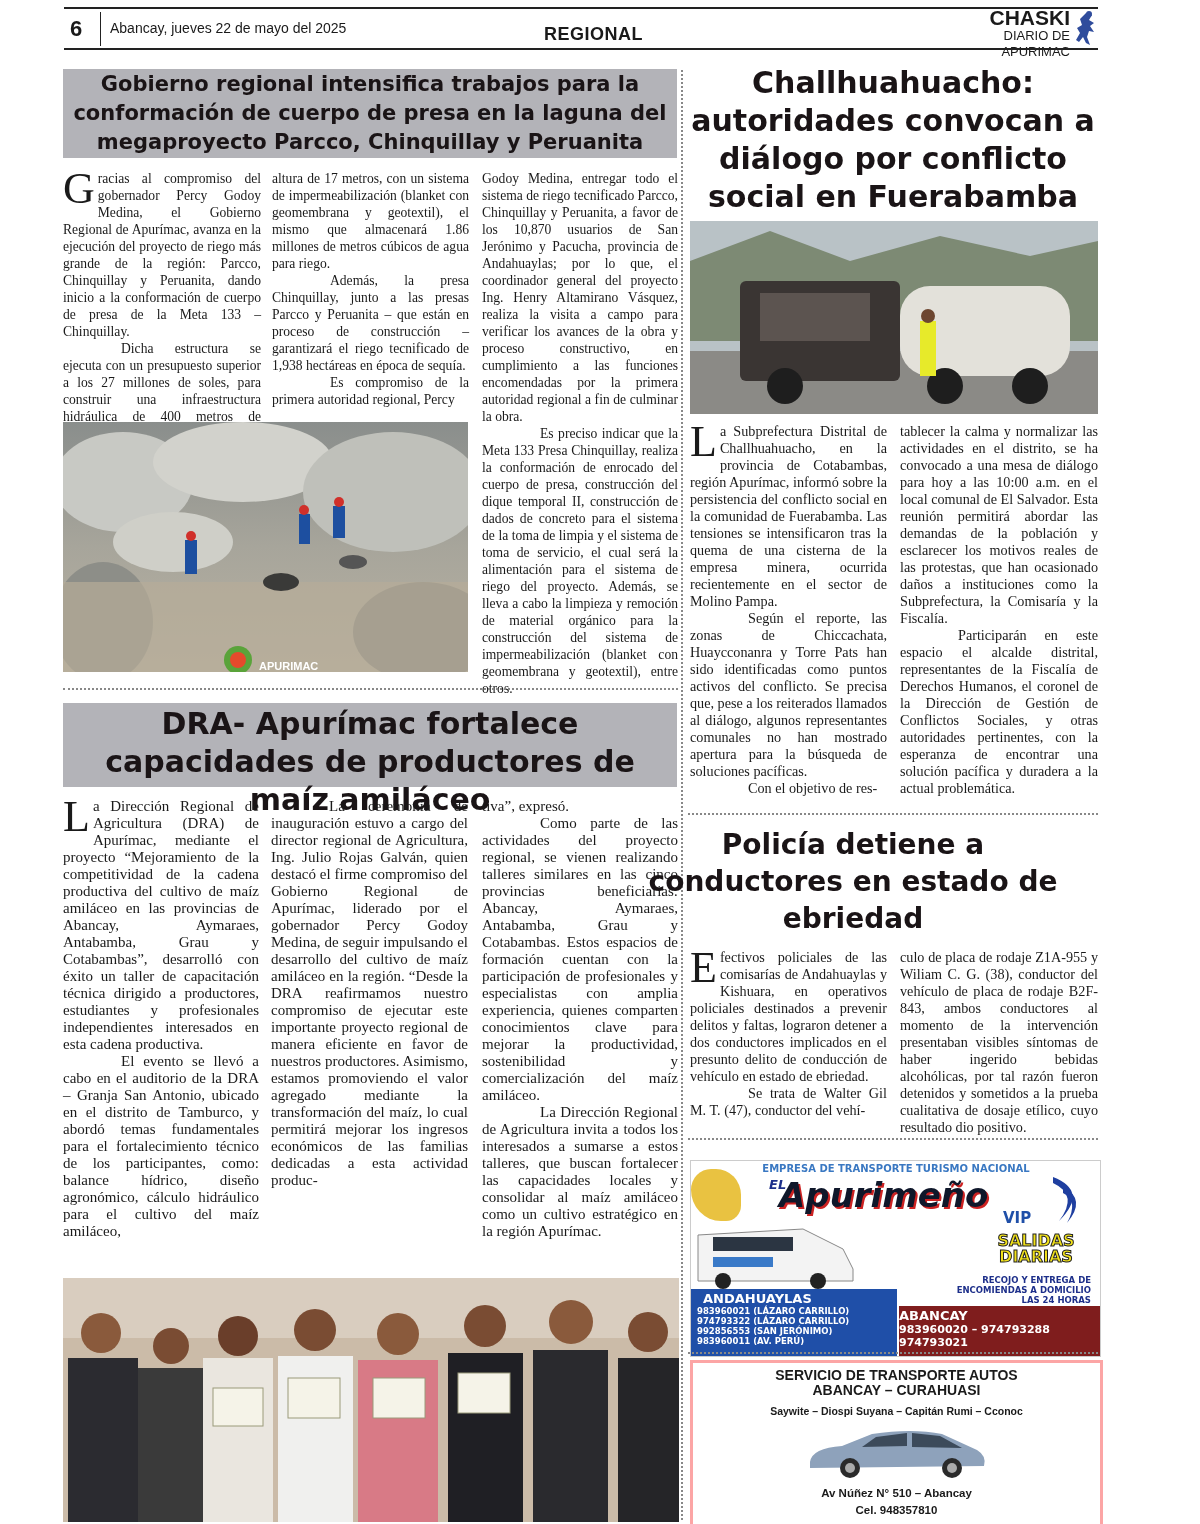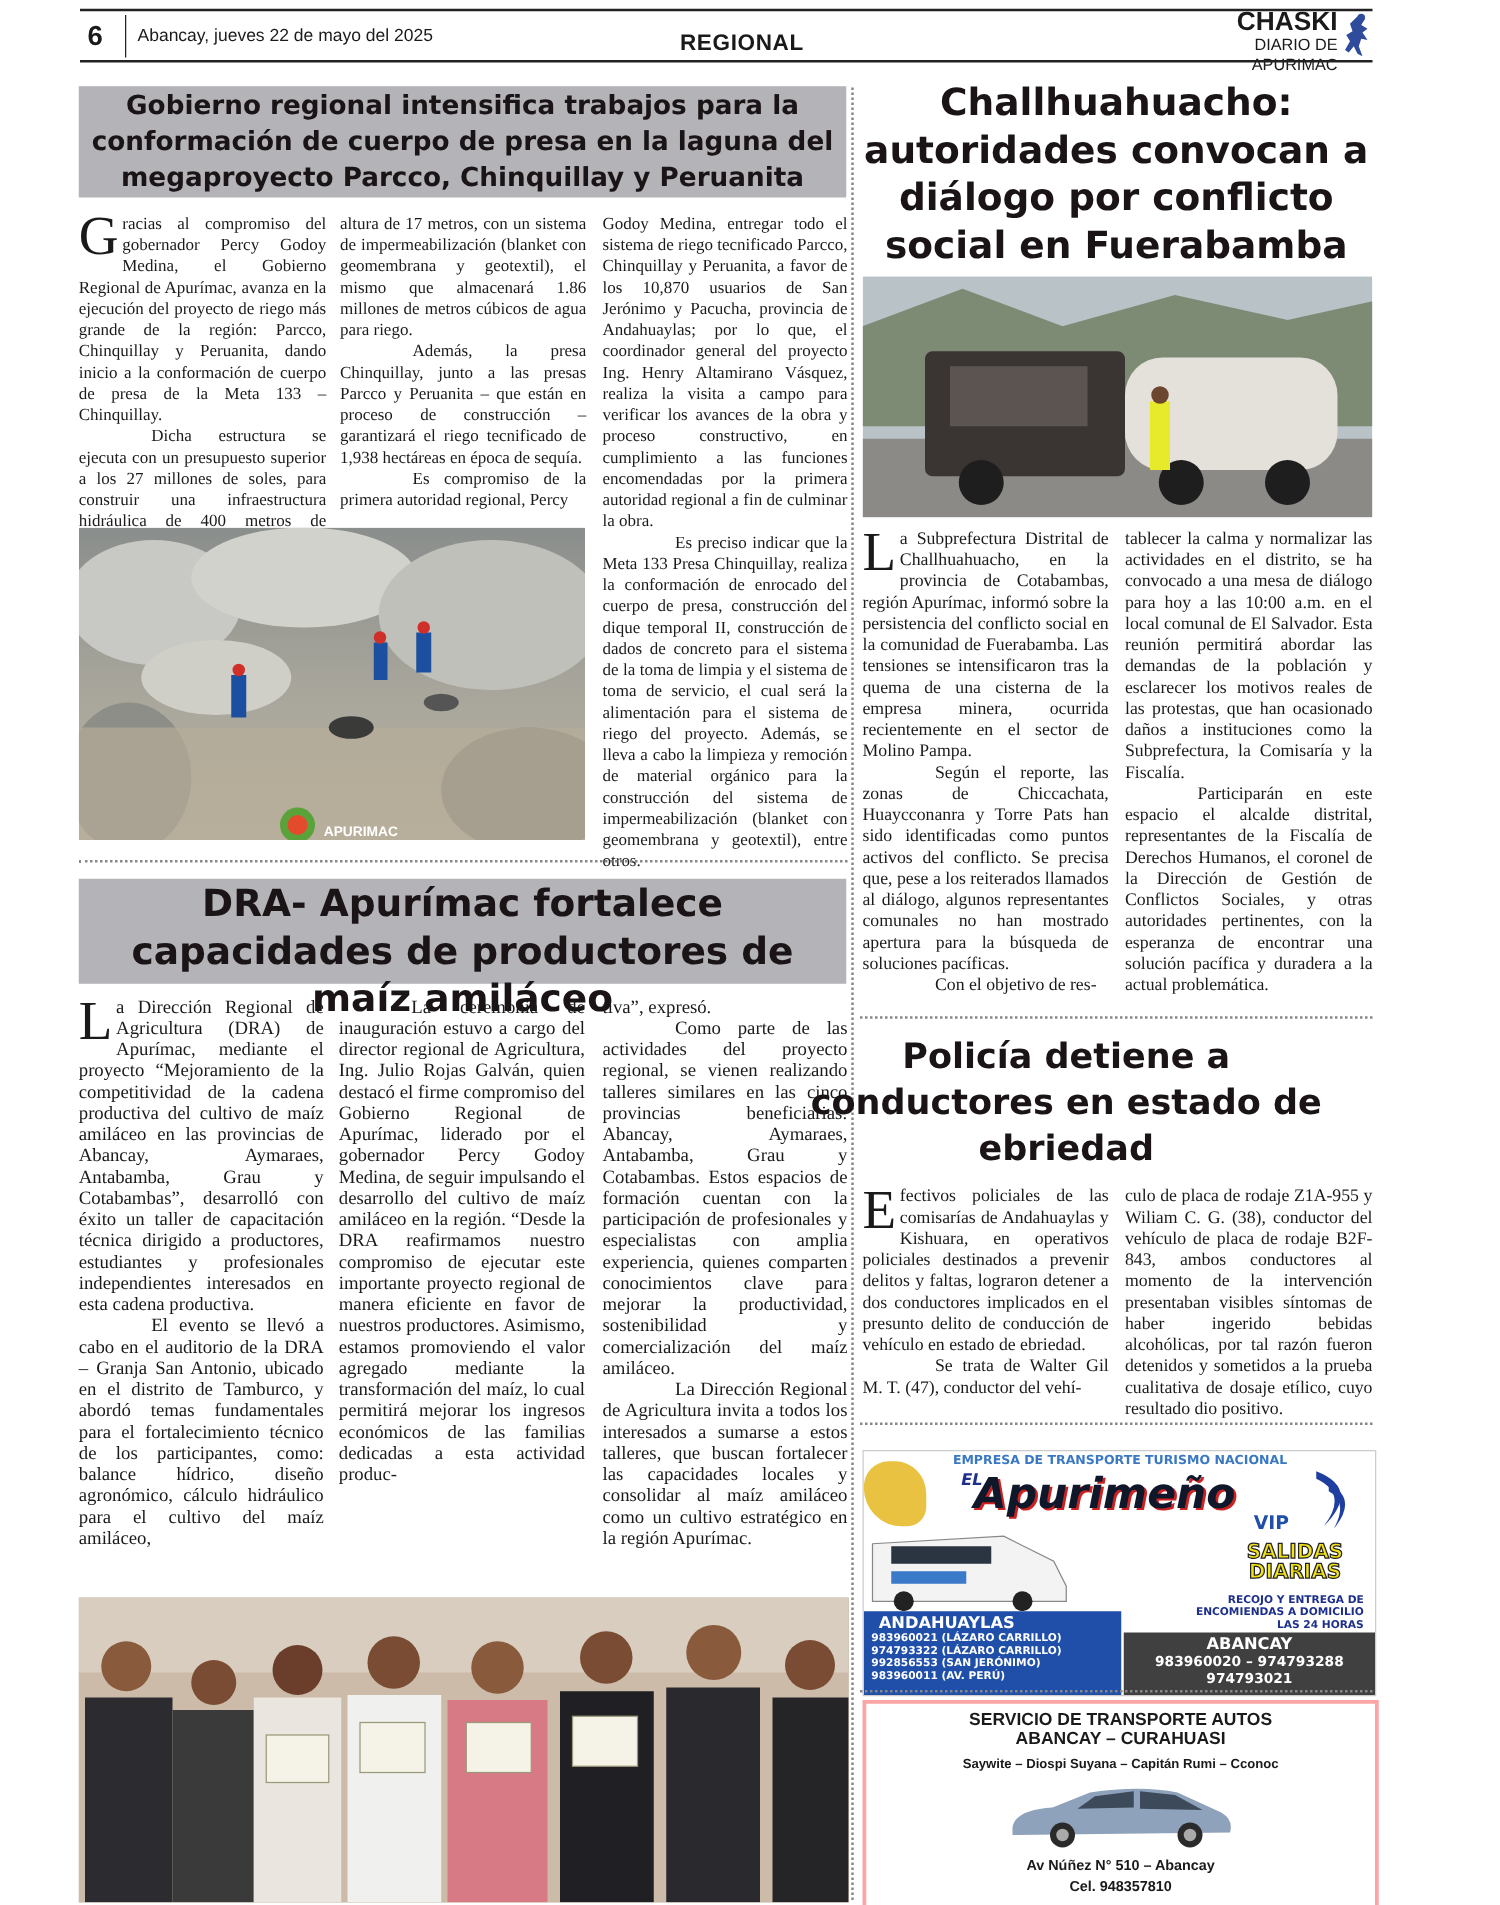--- a/index.html
+++ b/index.html
@@ -230,21 +230,21 @@
   </div>
   <div class="abs" style="left:0;top:128px;width:206px;height:67px;background:#1f4fa8;">
     <div style="color:#fff;font:bold 13px 'DejaVu Sans',sans-serif;padding:2px 0 0 12px;">ANDAHUAYLAS</div>
     <div style="color:#fff;font:bold 8.5px 'DejaVu Sans',sans-serif;line-height:10px;padding-left:6px;">
       <div>983960021 (LÁZARO CARRILLO)</div>
       <div>974793322 (LÁZARO CARRILLO)</div>
       <div>992856553 (SAN JERÓNIMO)</div>
       <div>983960011 (AV. PERÚ)</div>
     </div>
   </div>
-  <div class="abs" style="left:208px;top:145px;width:201px;height:64px;background:#404040;text-align:center;color:#fff;">
+  <div class="abs" style="left:208px;top:145px;width:201px;height:64px;background:#7f1d1d;color:#fff;">
     <div style="font:bold 13px 'DejaVu Sans',sans-serif;padding-top:2px;">ABANCAY</div>
     <div style="font:bold 11px 'DejaVu Sans',sans-serif;line-height:13px;">
       <div>983960020 – 974793288</div>
       <div>974793021</div>
     </div>
   </div>
 </div>
 
 <div class="abs hdots" style="left:688px;top:1352px;width:410px;"></div>
 

